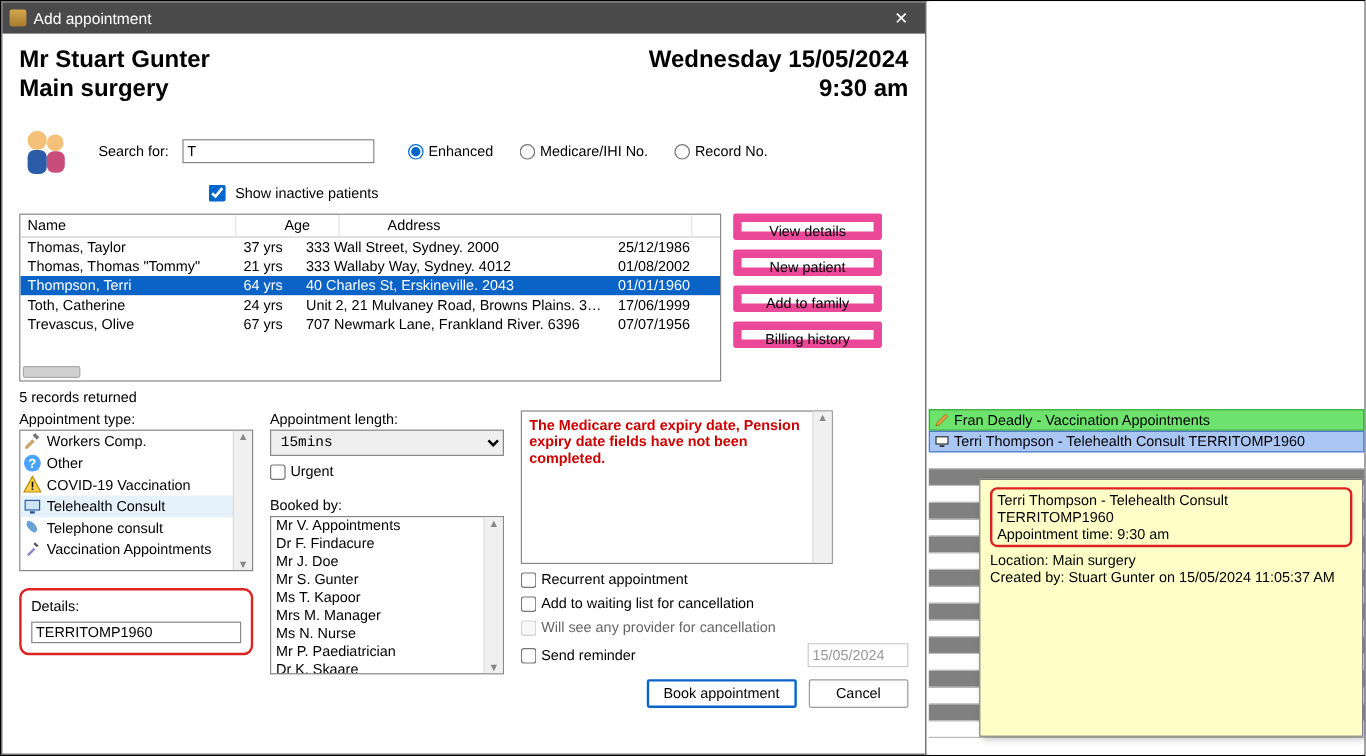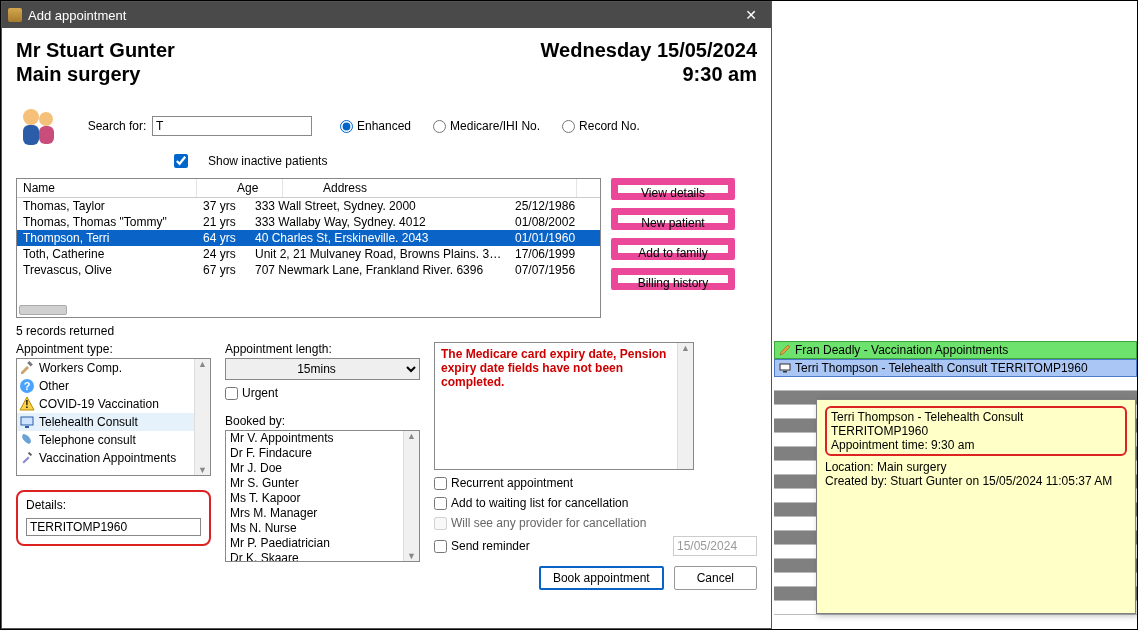--- a/index.html
+++ b/index.html
@@ -47,31 +47,31 @@
   .body { padding: 10px 14px 8px 14px; }
   .hdr { display: flex; justify-content: space-between; }
   .hdr-left, .hdr-right { font-size: 20px; font-weight: bold; line-height: 1.2; }
   .hdr-right { text-align: right; }
   .search-row { display: flex; align-items: center; margin-top: 18px; }
   .people-icon {
     width: 44px; height: 44px;
     margin-right: 22px;
   }
   .people-icon svg { width:44px;height:44px; }
-  .search-label { width: 70px; text-align: center; }
+  .search-label { width: 70px; }
   .search-input {
     width: 160px; height: 20px;
     border: 1px solid #888;
     padding: 1px 3px;
     font-family: inherit; font-size: 12px;
   }
   .radios { display: flex; align-items: center; gap: 22px; margin-left: 28px; }
   .radio-opt { display: flex; align-items: center; gap: 4px; }
   .radio-opt input { accent-color: #0066cc; margin:0; }
-  .show-inactive { margin-left: 158px; margin-top: 6px; display:flex;align-items:center;gap:20px;}
+  .show-inactive { margin-left: 158px; margin-top: 6px; display:flex;align-items:center;gap:8px;}
   .show-inactive input { accent-color: #0066cc; margin:0;width:14px;height:14px;}
   .main-row { display: flex; margin-top: 10px; gap: 10px; }
   .table-wrap {
     border: 1px solid #888;
     width: 585px;
     height: 140px;
     overflow: hidden;
     position: relative;
   }
   .table-head, .table-row {
@@ -127,23 +127,22 @@
     padding: 6px 8px 8px 8px;
     margin-top: 14px;
   }
   .details-box .lbl { font-size:12px; margin-bottom:6px;}
   .details-field {
     border:1px solid #888;
     height:18px;padding:1px 3px;width:100%;
     font-size:12px;
   }
   .select-apptlen {
-    width:100%;height:22px;border:1px solid #888;font-family:Liberation Sans, sans-serif;font-size:12px;
+    width:100%;height:22px;border:1px solid #888;font-family:Liberation Mono, monospace;font-size:12px;
     padding: 0 4px;
-    text-align: center;
   }
   .chk-row { display:flex;align-items:center;gap:4px;margin-top:6px;font-size:12px;}
   .chk-row input{margin:0;}
   .booked-list { border:1px solid #888; height:132px;position:relative;overflow:hidden;}
   .booked-list .item{padding:0 4px;font-size:12px;line-height:15px;white-space:nowrap;}
   .msg-box {
     border:1px solid #888;width:260px;height:128px;padding:4px 6px;
     font-size:12px;color:#c00;font-weight:bold;
     position:relative;
   }

